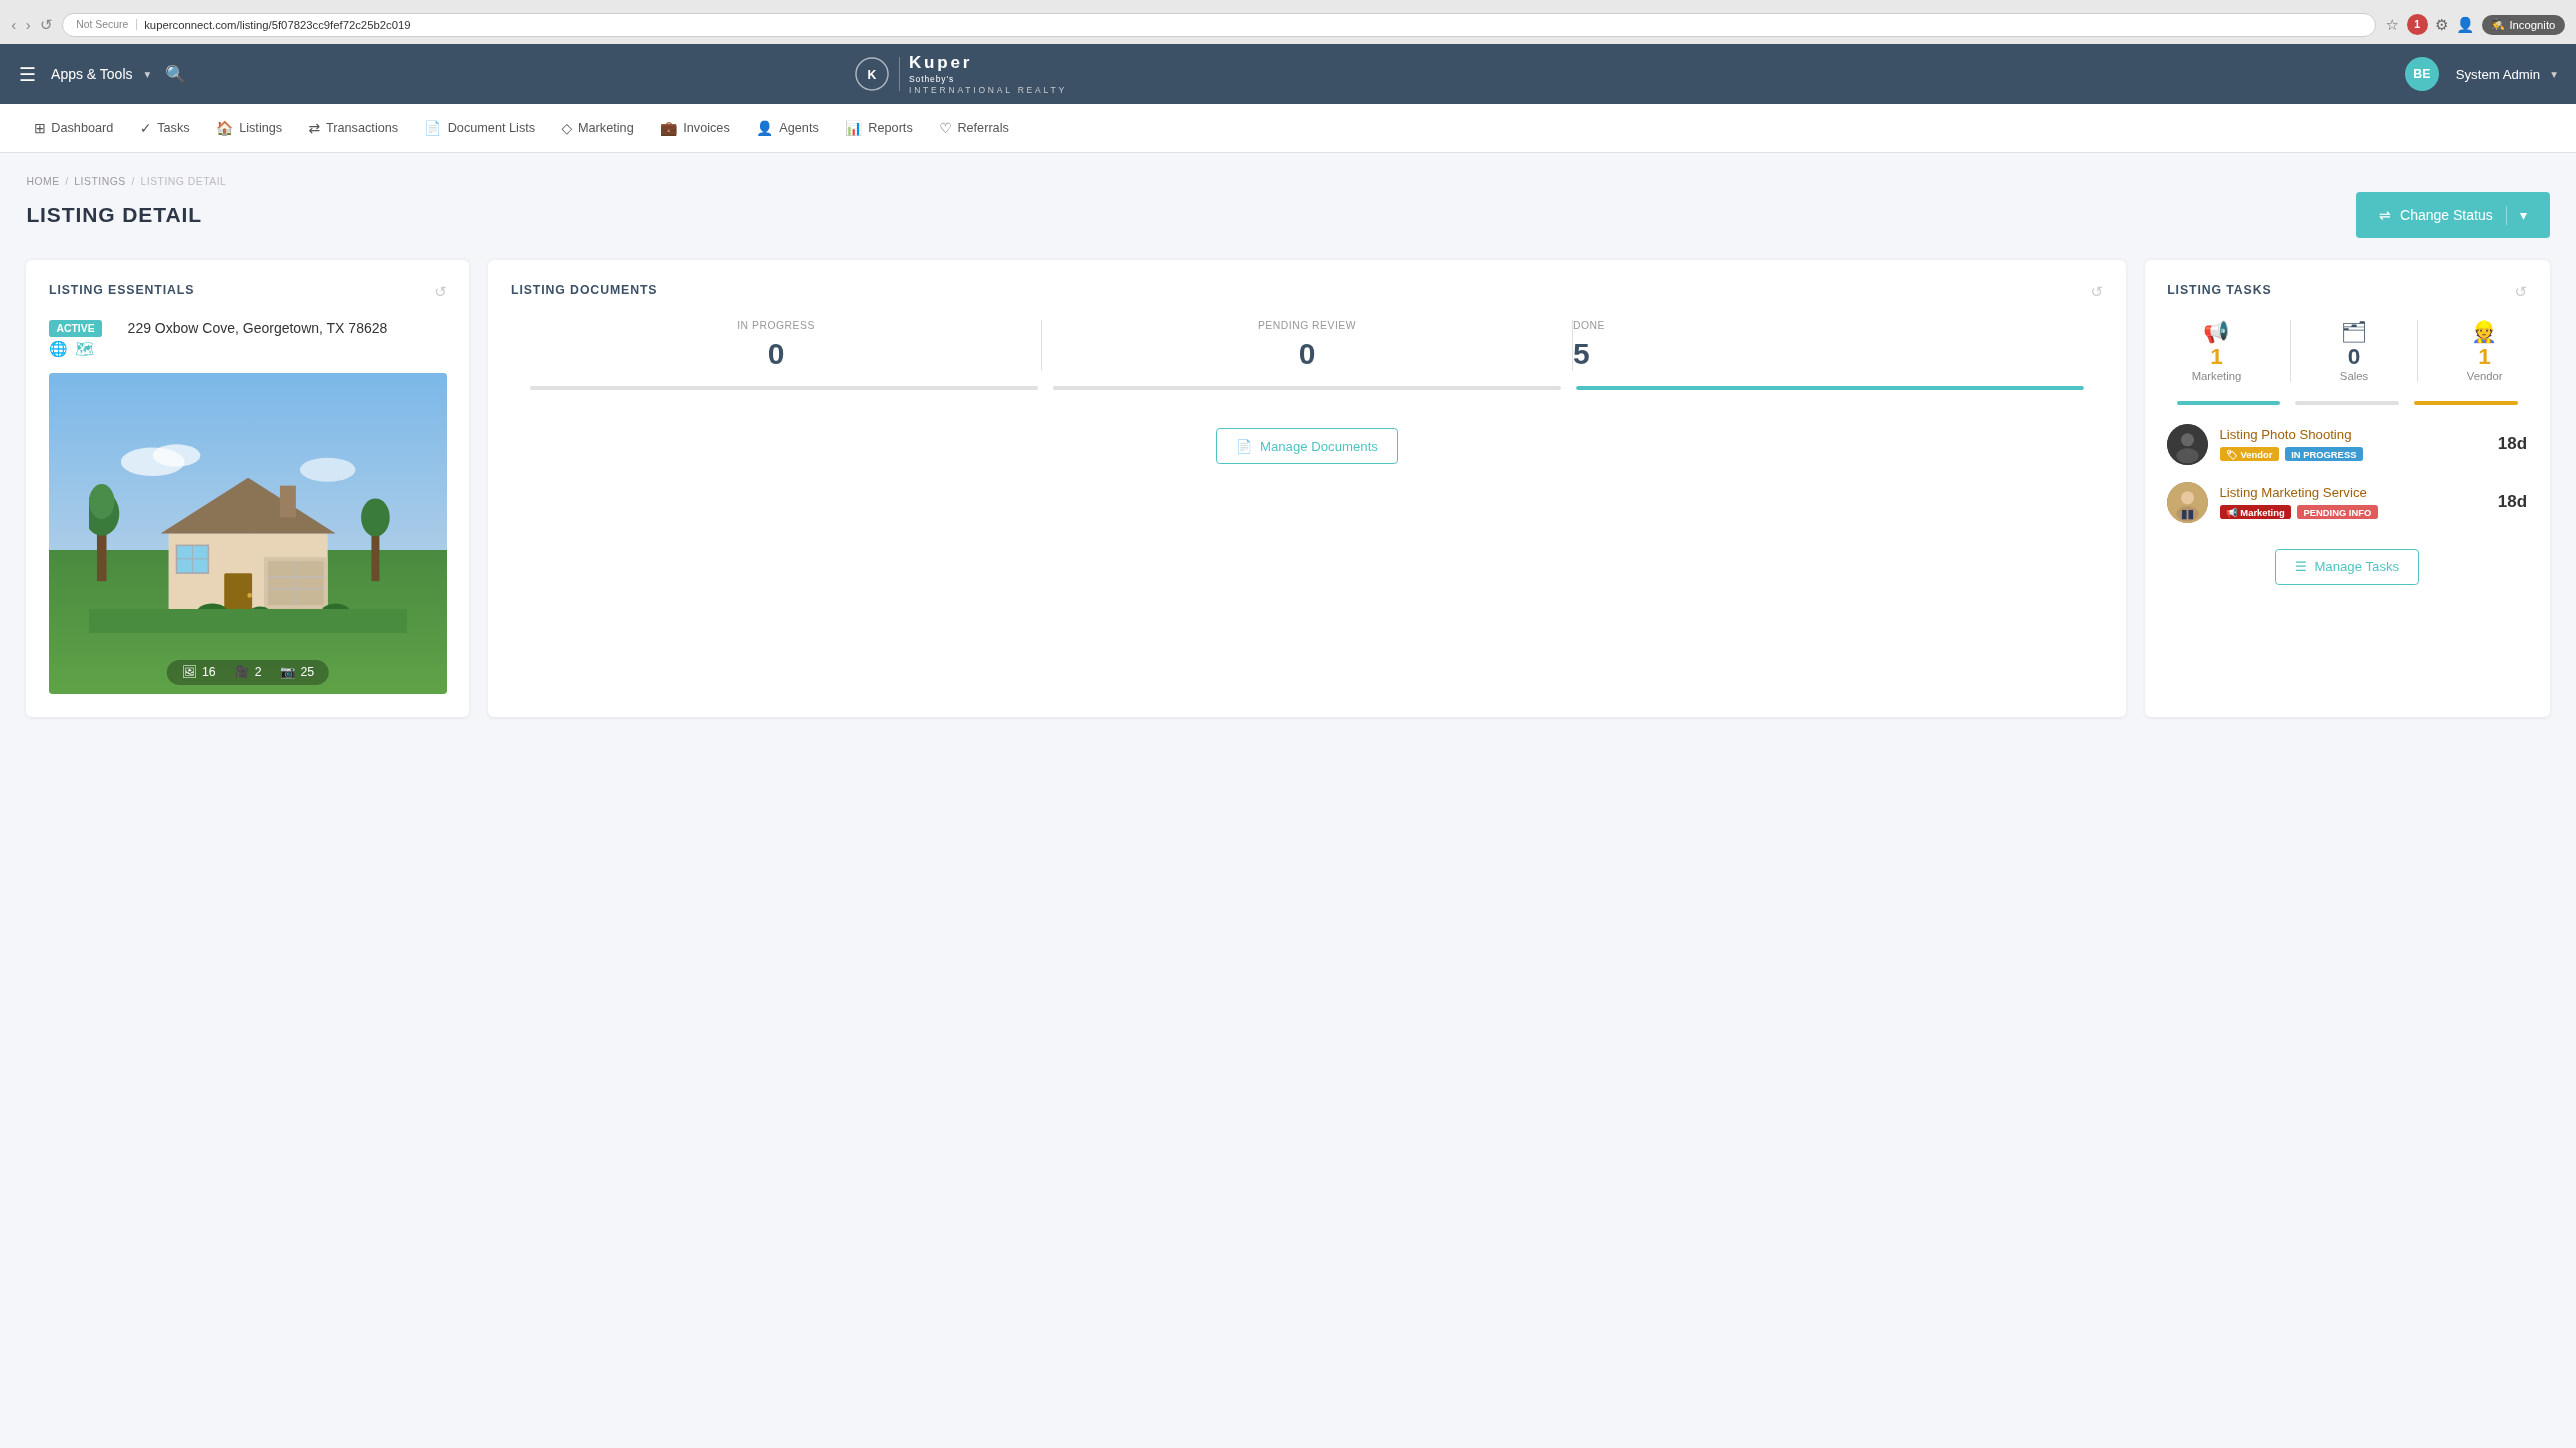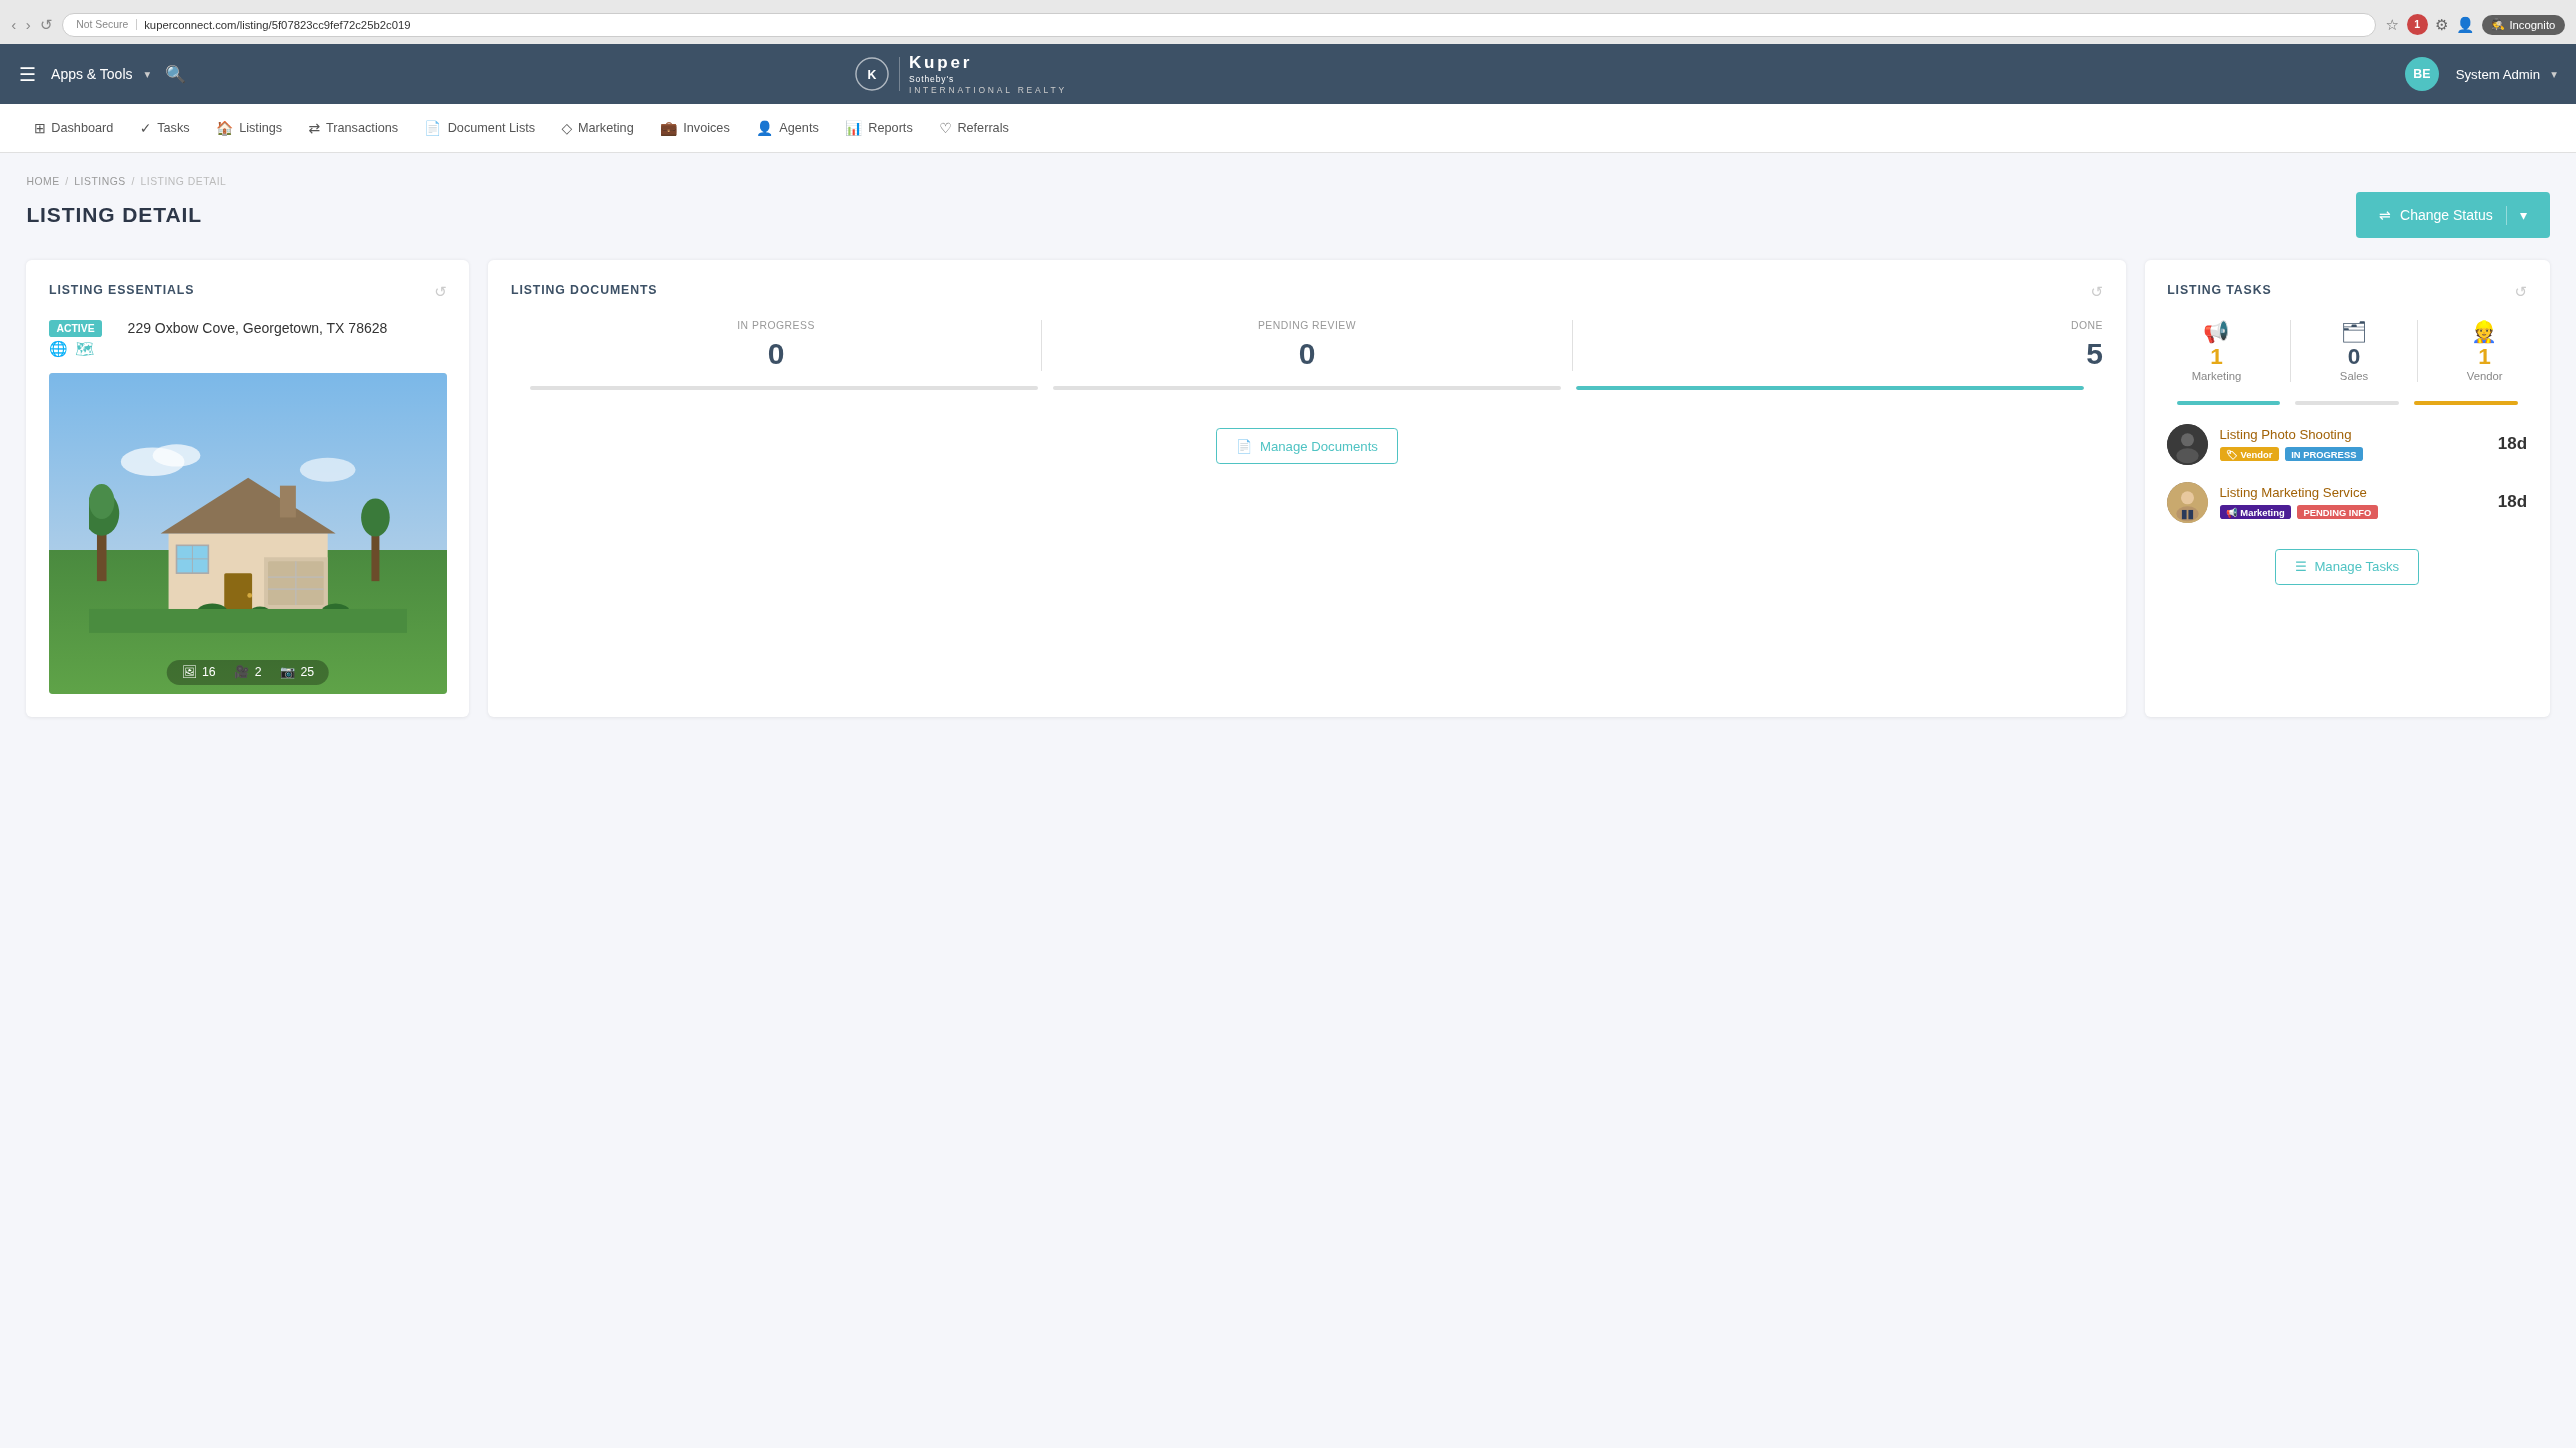--- a/index.html
+++ b/index.html
@@ -88,21 +88,21 @@
     .task-stat-count.one { color: #e6a817; }
     .task-stat-label { font-size: 11.3px; color: #888; }
 
     .task-item { display: flex; align-items: center; gap: 11.3px; margin-bottom: 17px; }
     .task-avatar { width: 41px; height: 41px; border-radius: 50%; background: #555; flex-shrink: 0; overflow: hidden; display: flex; align-items: center; justify-content: center; }
     .task-info { flex: 1; }
     .task-title { font-size: 13.2px; color: #a16207; margin-bottom: 4.7px; }
     .task-badges { display: flex; gap: 5.7px; }
     .badge { font-size: 9.4px; font-weight: 700; padding: 1.9px 6.6px; border-radius: 2.8px; }
     .badge-vendor { background: #e6a817; color: white; }
-    .badge-marketing { background: #4c1d95; color: white; }
+    .badge-marketing { background: #b91c1c; color: white; }
     .badge-in-progress { background: #3d9bd4; color: white; }
     .badge-pending-info { background: #e05c5c; color: white; }
     .task-days { font-size: 17px; font-weight: 600; color: #333; margin-left: auto; }
 
     .manage-tasks-btn { display: flex; align-items: center; gap: 7.5px; border: 1.4px solid #4fc3c3; color: #4fc3c3; padding: 9.4px 19px; border-radius: 3.8px; font-size: 13.2px; cursor: pointer; background: none; margin: 9.4px auto 0; }
 
     
     .house-container { position: relative; width: 100%; height: 100%; }
     .sky-area { width: 100%; height: 55%; background: linear-gradient(180deg, #7bb8e8 0%, #aacce8 100%); }
     .ground-area { width: 100%; height: 45%; background: linear-gradient(180deg, #4a8a3f 0%, #5fa348 100%); }
@@ -324,21 +324,21 @@
         <div class="docs-stat-item" style="text-align:center;">
           <div style="font-size:10.4px; color:#999; text-transform:uppercase; letter-spacing:0.5px; margin-bottom:5.7px;">IN PROGRESS</div>
           <div style="font-size:30px; font-weight:700; color:#3d5166;">0</div>
         </div>
         <div style="width:0.9px; background:#e0e0e0;"></div>
         <div class="docs-stat-item" style="text-align:center;">
           <div style="font-size:10.4px; color:#999; text-transform:uppercase; letter-spacing:0.5px; margin-bottom:5.7px;">PENDING REVIEW</div>
           <div style="font-size:30px; font-weight:700; color:#3d5166;">0</div>
         </div>
         <div style="width:0.9px; background:#e0e0e0;"></div>
-        <div class="docs-stat-item" style="text-align:right;">
+        <div class="docs-stat-item" style="text-align:left;">
           <div style="font-size:10.4px; color:#999; text-transform:uppercase; letter-spacing:0.5px; margin-bottom:5.7px;">DONE</div>
           <div style="font-size:30px; font-weight:700; color:#3d5166;">5</div>
         </div>
       </div>
 
       <div style="display:flex; gap:15px; padding:0 19px; margin-bottom:38px;">
         <div style="flex:1;">
           <div class="progress-bar">
             <div class="progress-bar-fill progress-fill-gray" style="width:0%;"></div>
           </div>

